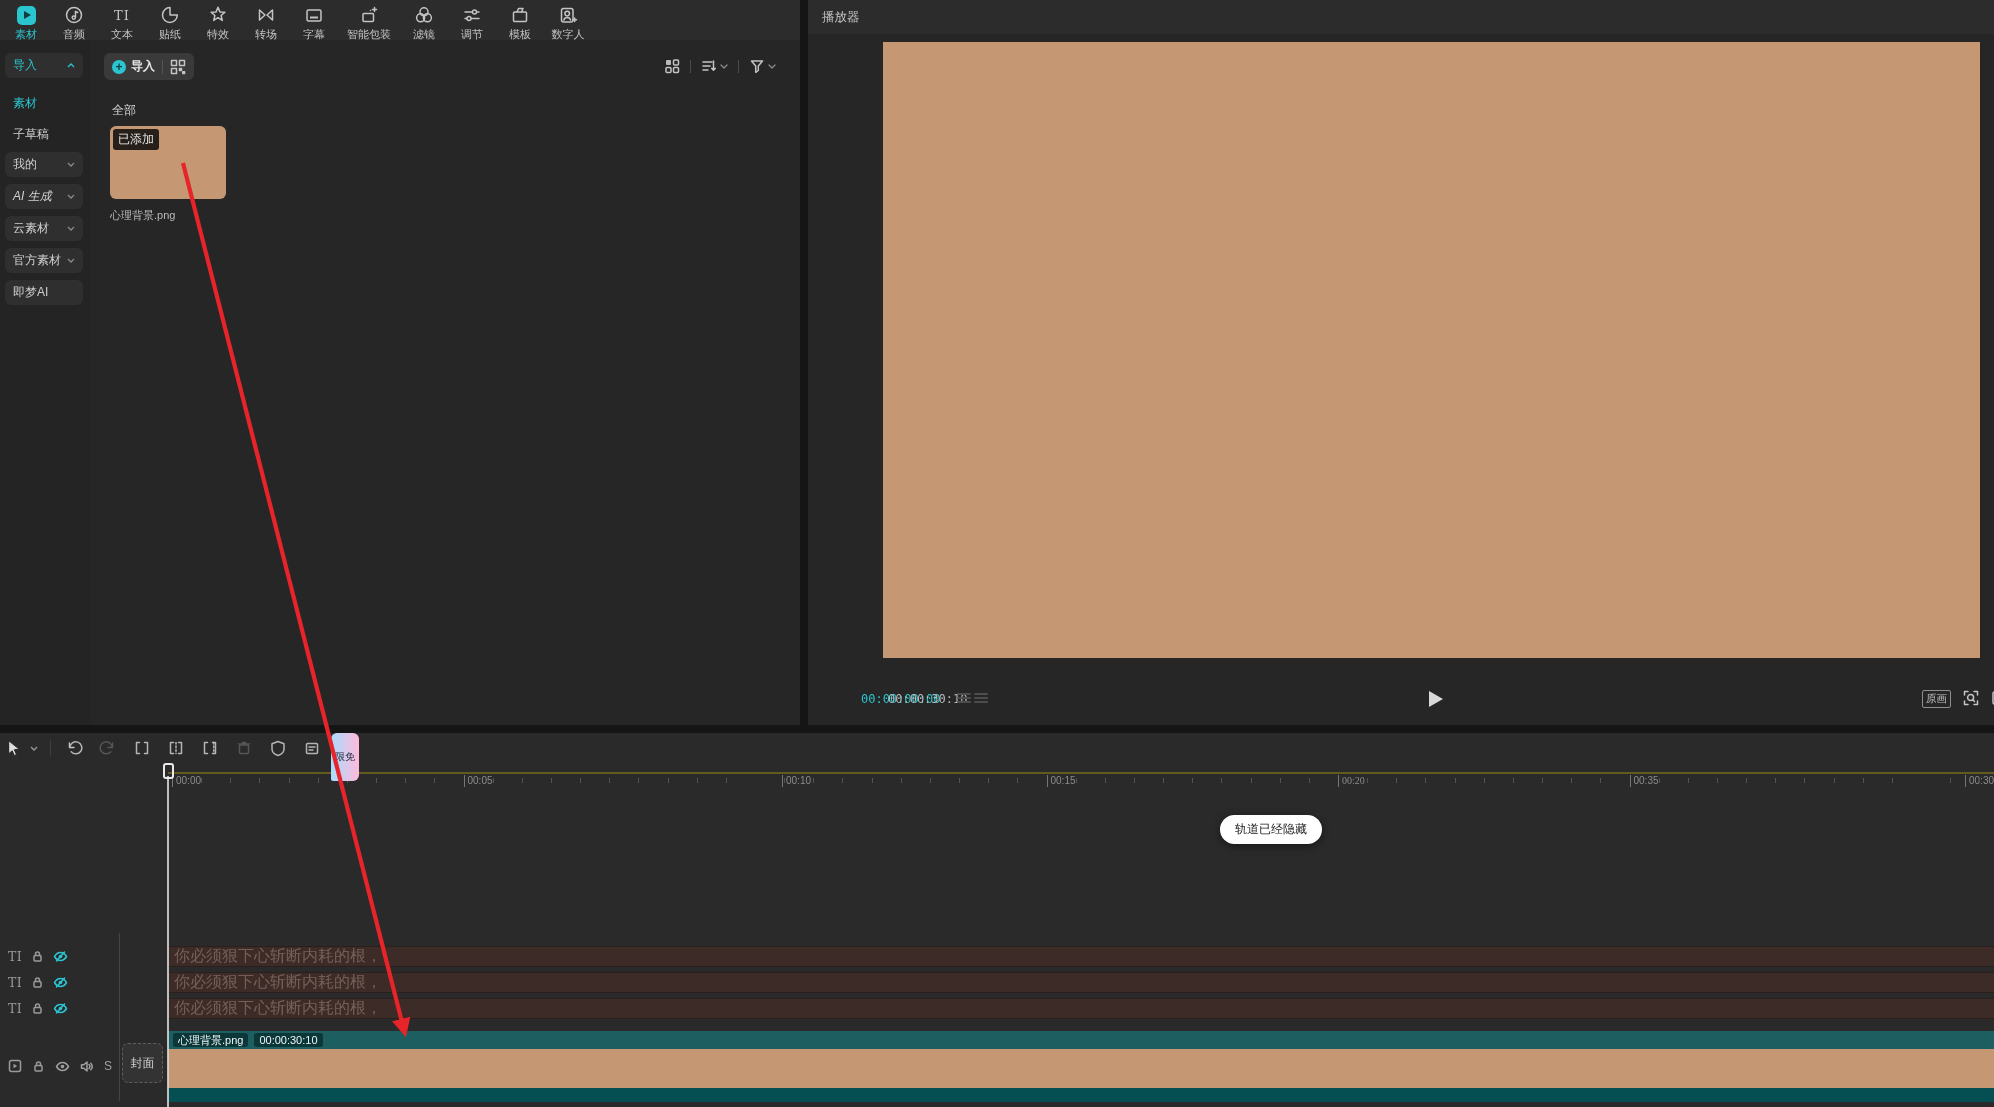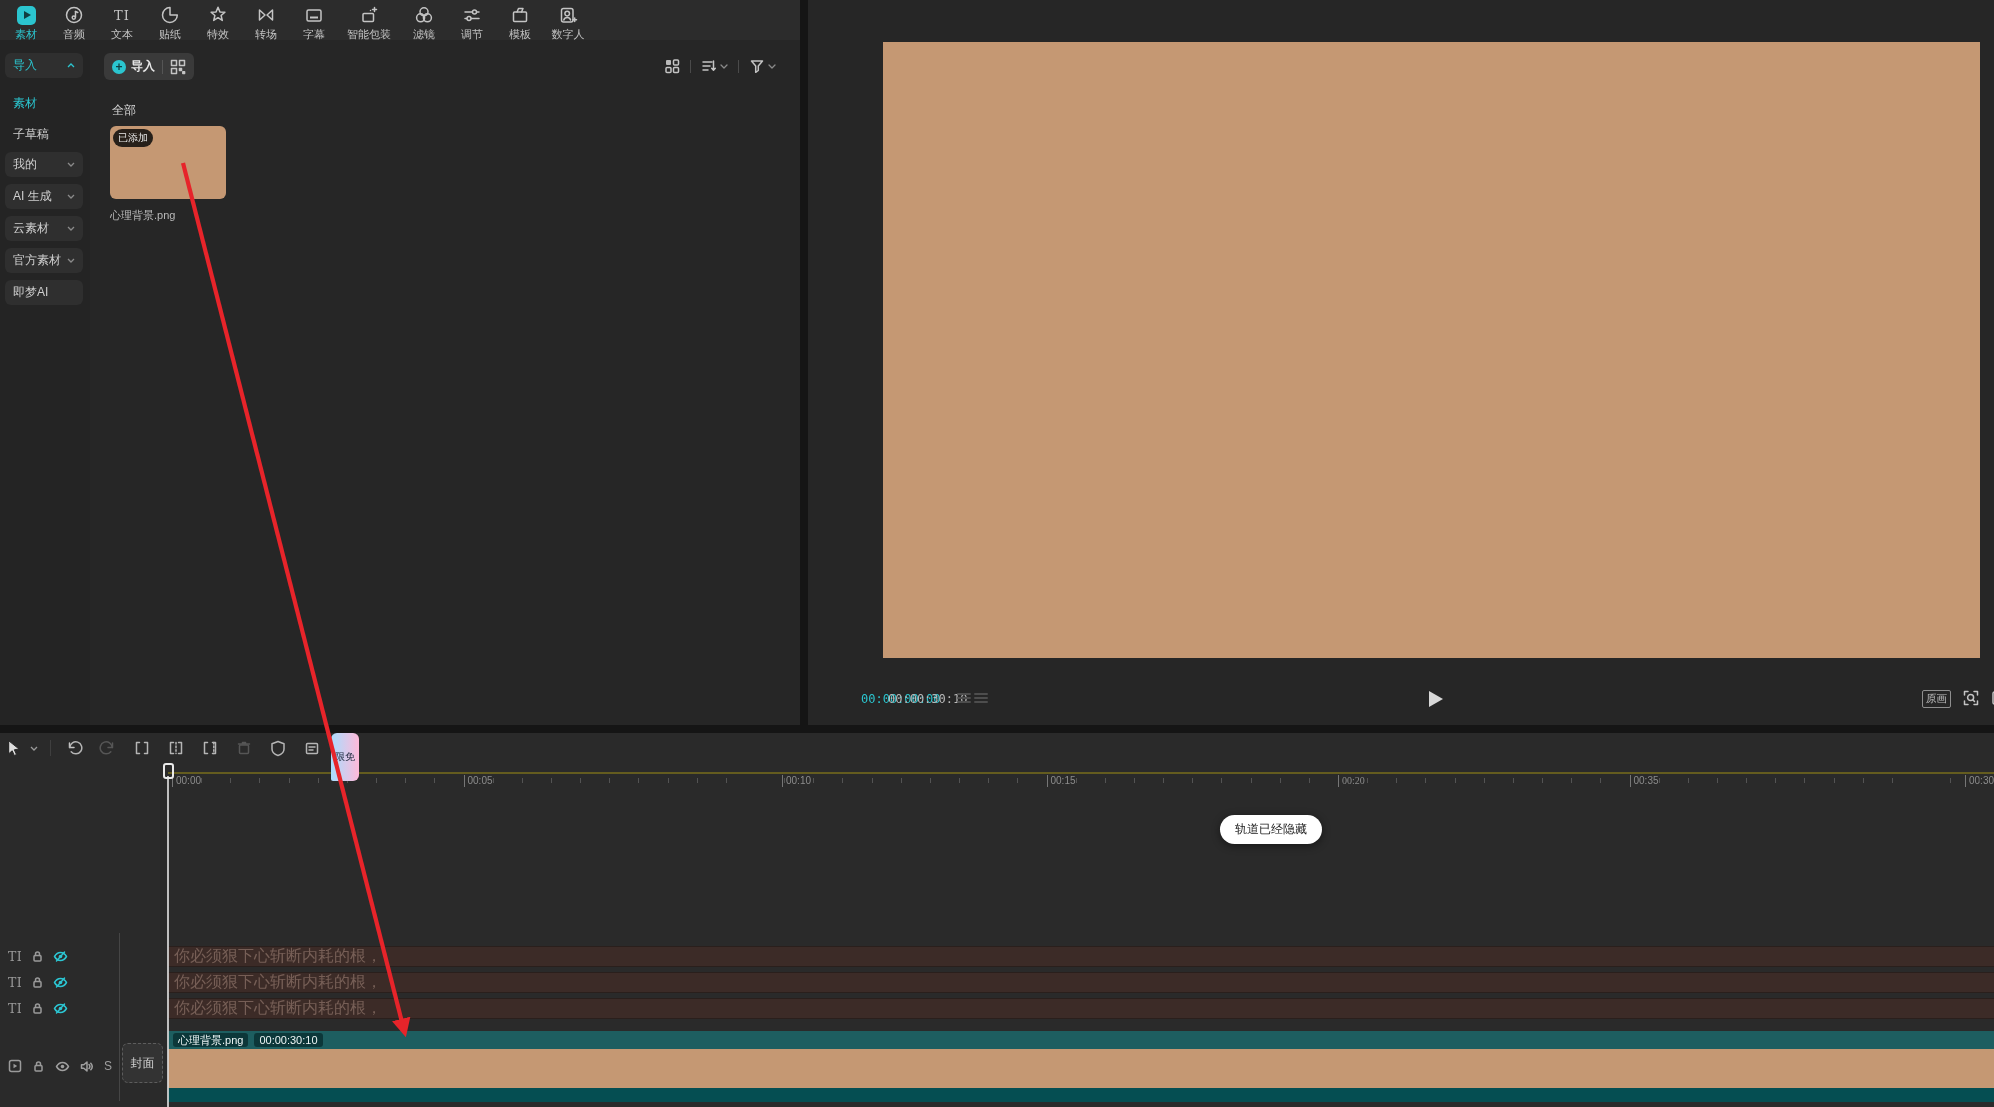--- a/index.html
+++ b/index.html
@@ -38,22 +38,22 @@
   .import-sep{width:1px;height:14px;background:#555;}
   .search-box{position:absolute;left:98px;top:13px;width:458px;height:26px;background:#191919;border:1px solid #3c3c3c;
               border-radius:4px;display:flex;align-items:center;padding:0 8px;gap:6px;box-sizing:border-box;}
   .search-box input{flex:1;background:transparent;border:none;outline:none;color:#bdbdbd;font-size:12px;font-family:inherit;}
   .search-box input::placeholder{color:#6a6a6a;}
   .panel-tools{position:absolute;top:13px;height:26px;display:flex;align-items:center;gap:10px;}
   .tool-sep{width:1px;height:13px;background:#4a4a4a;}
   .chip-all{position:absolute;left:22px;top:62px;font-size:12px;color:#d8d8d8;cursor:pointer;}
   .media-card{position:absolute;left:20px;top:86px;width:116px;height:73px;border-radius:6px;
               background:var(--preview-tan,#c59873);cursor:pointer;}
-  .added-badge{position:absolute;left:3px;top:3px;background:rgba(10,10,10,.85);color:#e8e8e8;font-size:10px;
-               padding:2px 5px;border-radius:9px;}
+  .added-badge{position:absolute;left:3px;top:3px;background:rgba(10,10,10,.85);color:#e8e8e8;font-size:12px;
+               padding:2px 5px;border-radius:3px;}
   .media-name{position:absolute;left:20px;top:168px;font-size:11px;color:#b9b9b9;}
 
   
   .vdivider{left:800px;top:0;width:8px;height:725px;background:#151515;z-index:4;}
   .hdivider{left:0;top:725px;width:1994px;height:8px;background:#151515;z-index:4;}
 
   
   .player{left:808px;top:0;width:1186px;height:725px;background:#262626;z-index:2;}
   .player-header{position:absolute;left:0;top:0;width:100%;height:34px;background:#2c2c2c;display:flex;align-items:center;}
   .player-title{margin-left:14px;font-size:12.5px;color:#c6c6c6;}
@@ -240,21 +240,21 @@
     </div>
     <div class="side-link" style="top:86px;color:#cfcfcf;">
       <span>子草稿</span>
     </div>
     <div class="side-pill" style="top:112px;">
       <span style="color:#cfcfcf">我的</span>
       <svg class="chev" viewBox="0 0 8 5">
           <polyline points="1,1 4,4 7,1" fill="none" stroke="#8a8a8a" stroke-width="1.3"></polyline>
         </svg>
     </div>
-    <div class="side-pill" style="top:144px;">
+    <div class="side-pill" style="top:144px;font-style:italic;">
       <span style="color:#cfcfcf">AI 生成</span>
       <svg class="chev" viewBox="0 0 8 5">
           <polyline points="1,1 4,4 7,1" fill="none" stroke="#8a8a8a" stroke-width="1.3"></polyline>
         </svg>
     </div>
     <div class="side-pill" style="top:176px;">
       <span style="color:#cfcfcf">云素材</span>
       <svg class="chev" viewBox="0 0 8 5">
           <polyline points="1,1 4,4 7,1" fill="none" stroke="#8a8a8a" stroke-width="1.3"></polyline>
         </svg>
@@ -324,20 +324,23 @@
     <div class="media-card">
       <div class="added-badge">已添加</div>
     </div>
     <div class="media-name">心理背景.png</div>
   </div>
 
   <div class="abs vdivider"></div>
   <div class="abs hdivider"></div>
 
   <div class="abs player">
+    <div class="player-header">
+      <span class="player-title">播放器</span>
+    </div>
     <div class="preview"></div>
     <div class="controls">
       <span class="tc tc-cur">00:00:00:00</span>
       <span class="tc tc-dur">00:00:30:10</span>
       <div class="mini-list" style="left:149px;">
           <span></span>
           <span></span>
           <span></span>
         </div>
       <div class="mini-list" style="left:166px;">

